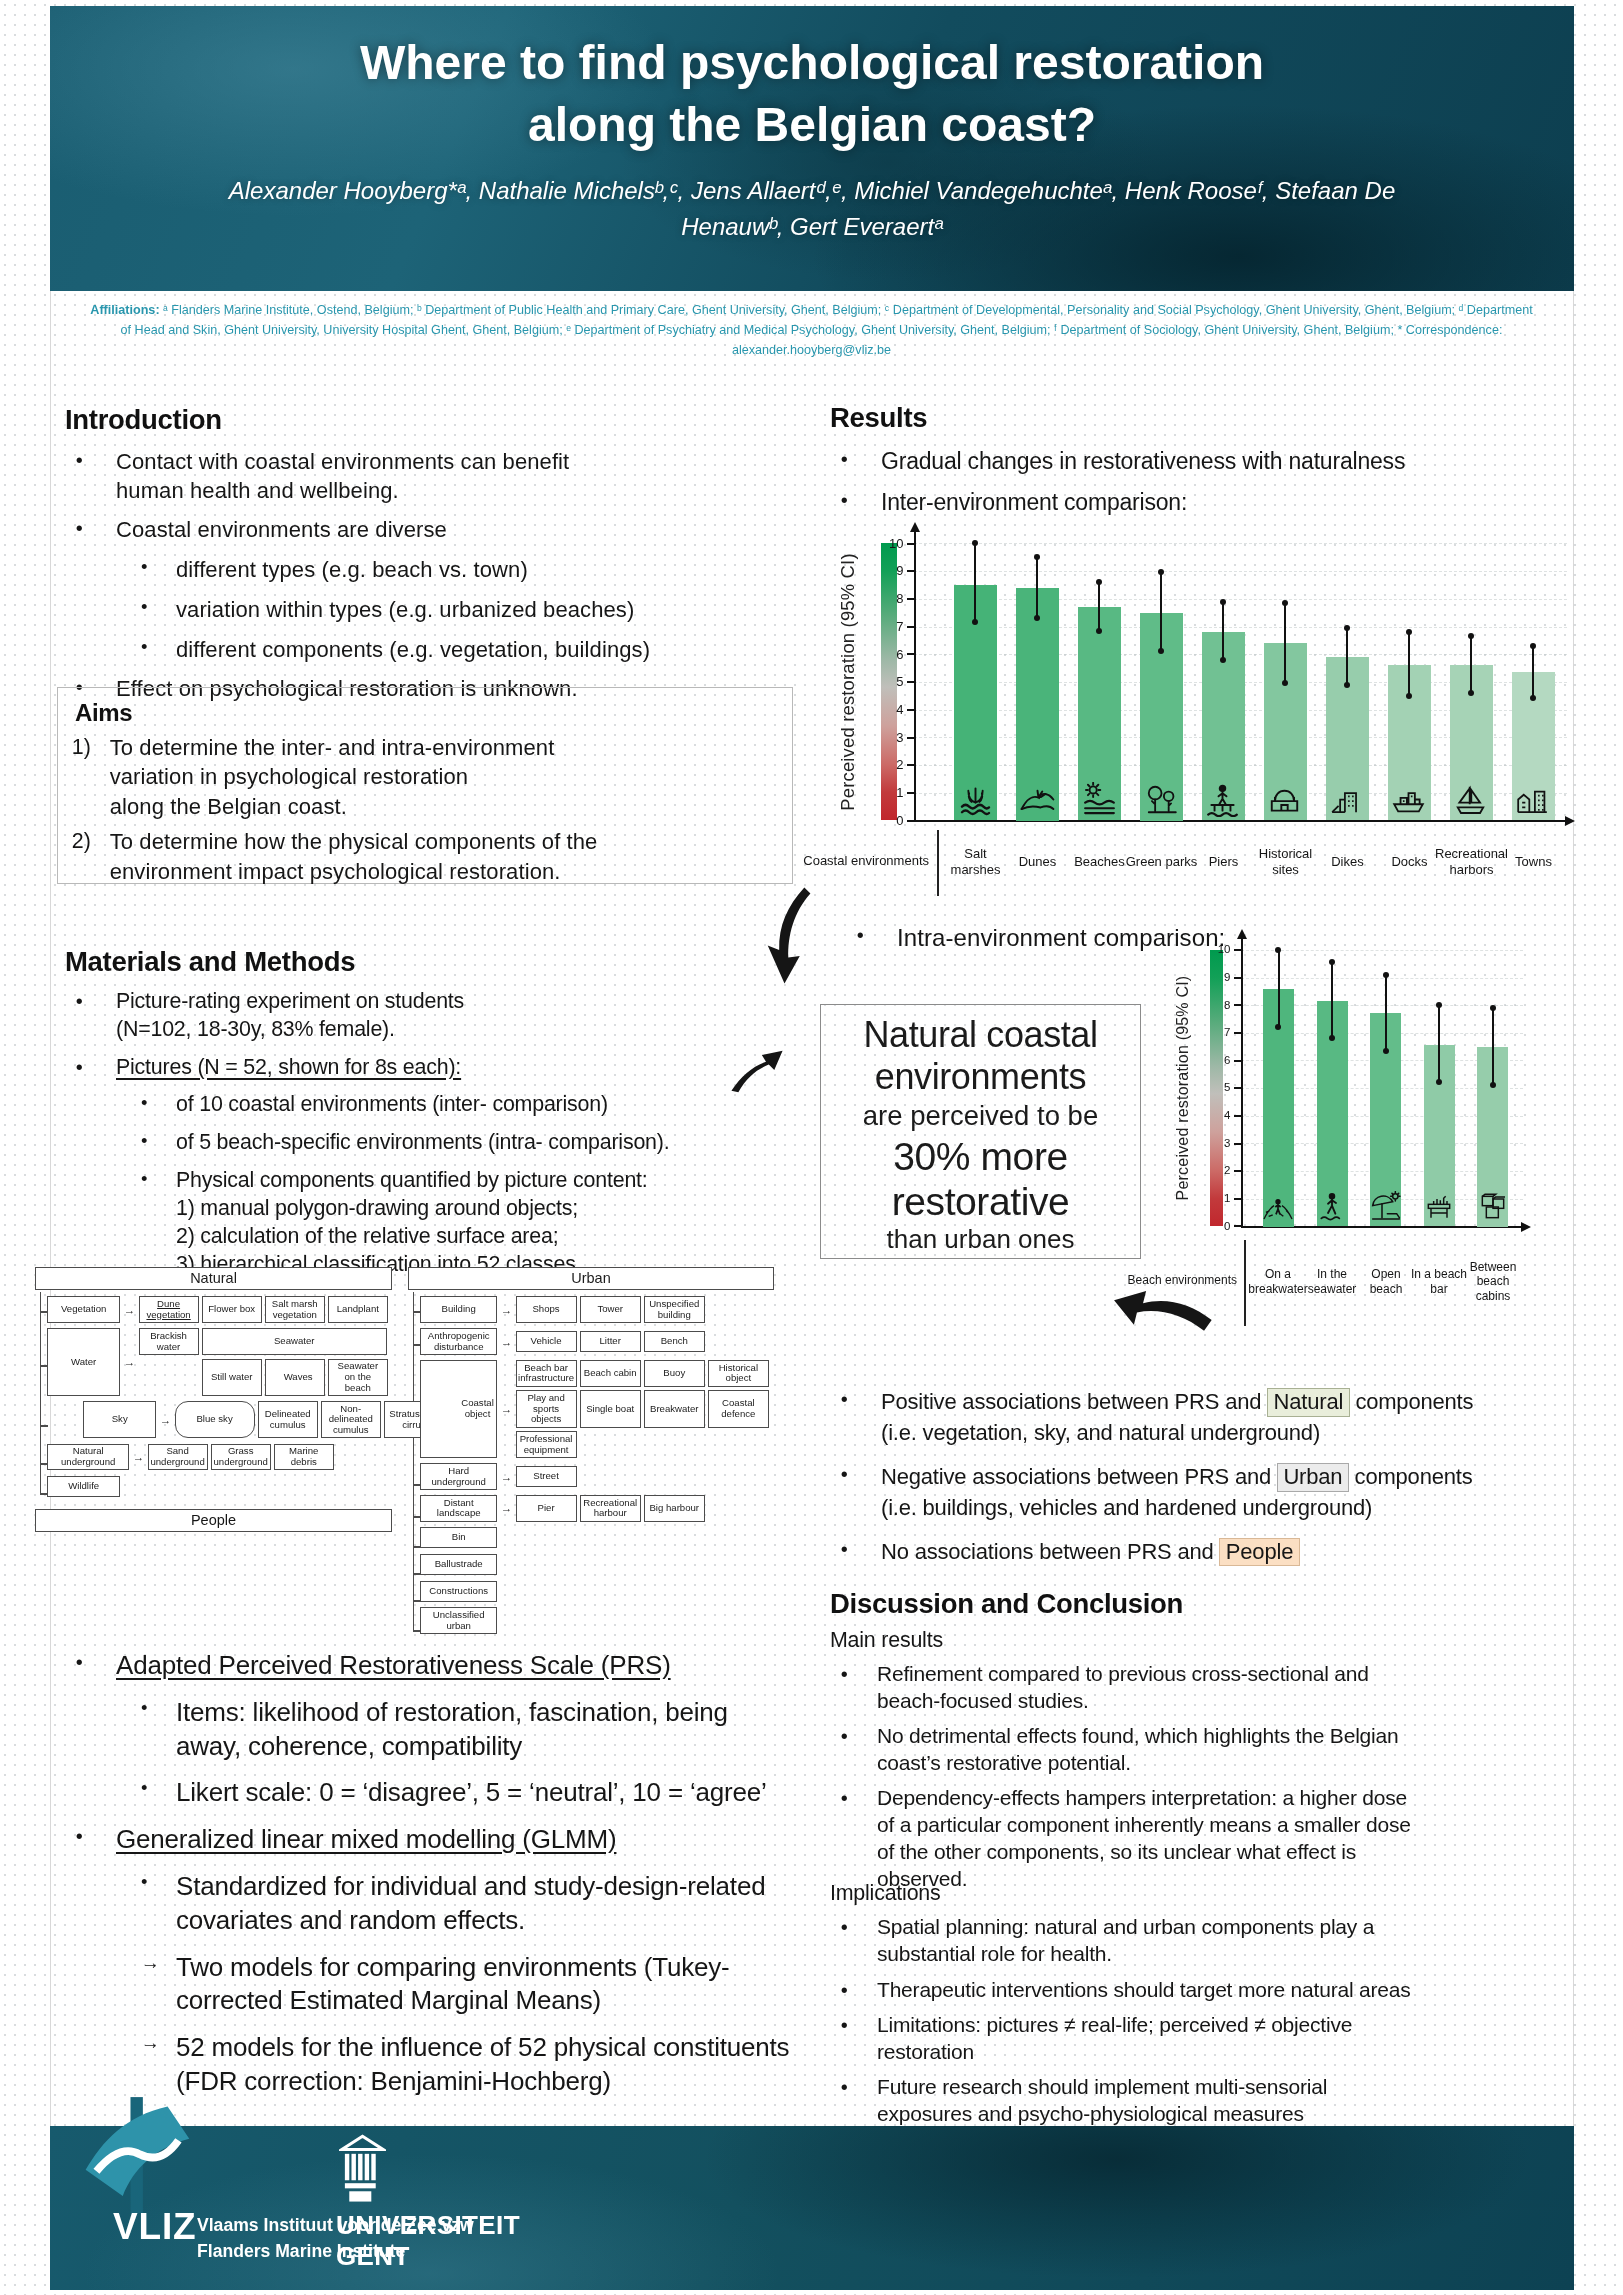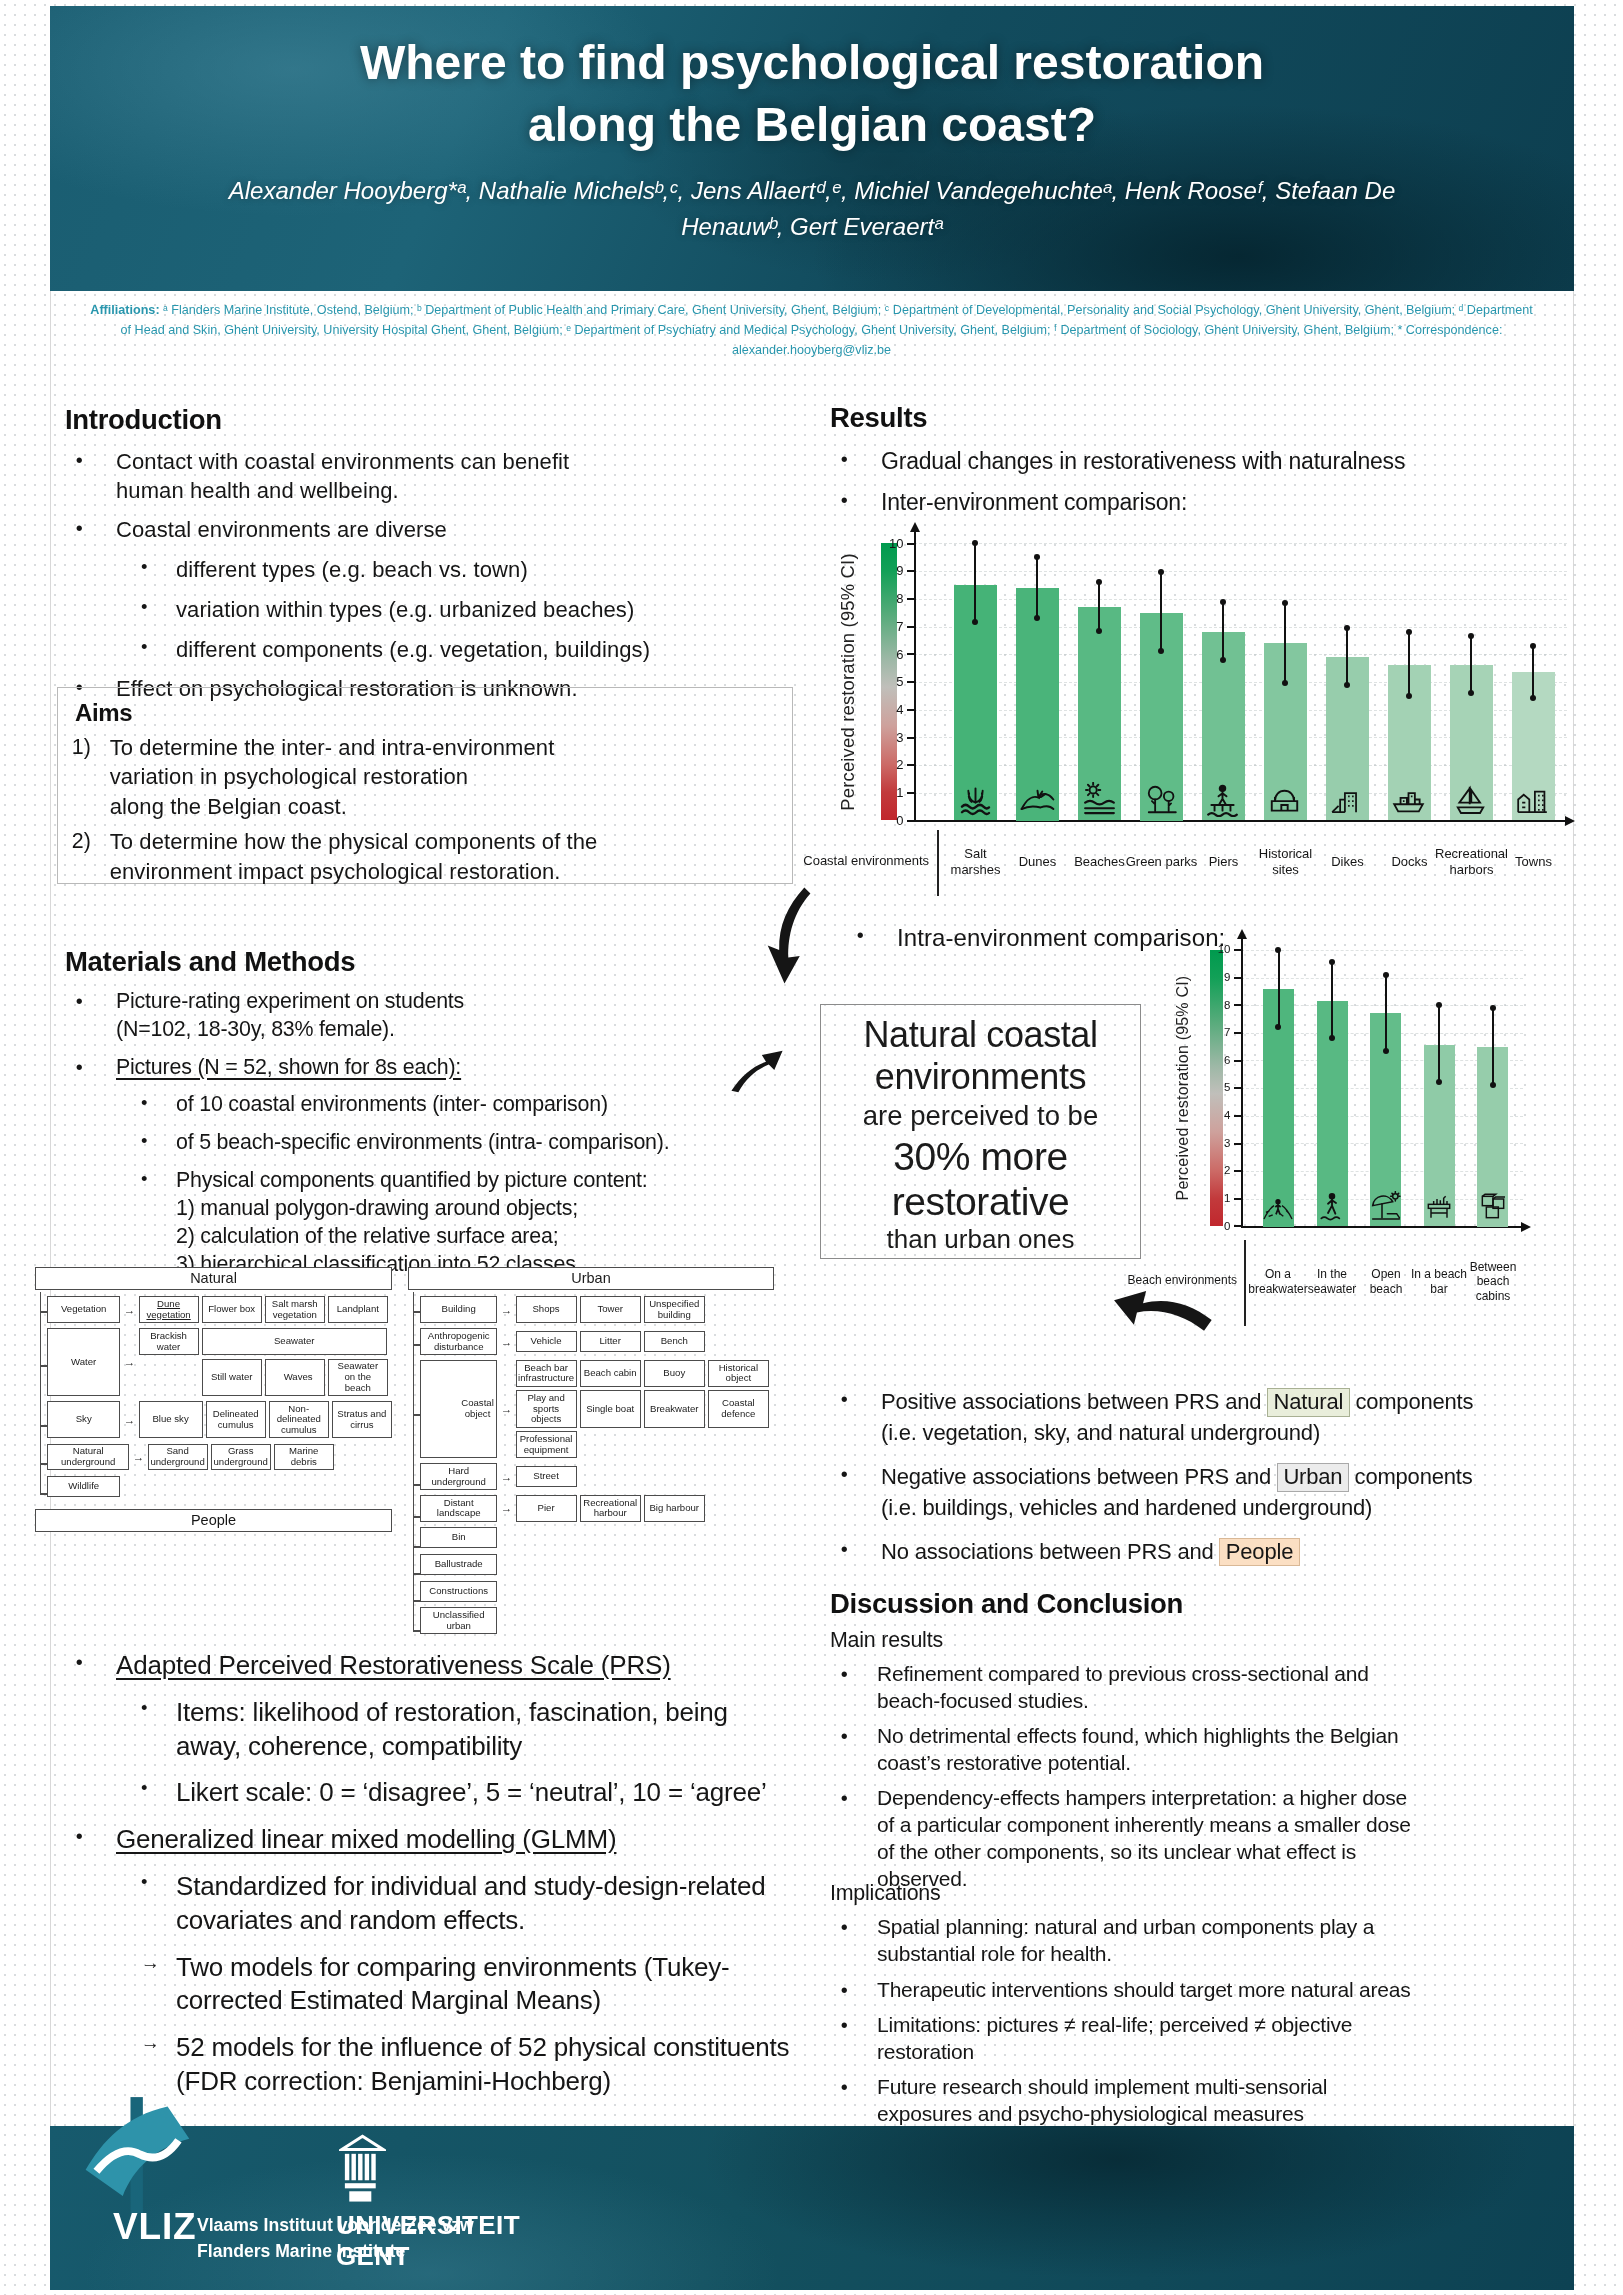--- a/index.html
+++ b/index.html
@@ -270,25 +270,25 @@
             </div>
             <div class="diag-crow">
               <div class="dbox child empty" style="width: 60px;"></div>
               <div class="dbox child" style="width: 60px;">Still water</div>
               <div class="dbox child" style="width: 60px; padding-left: 9px;">Waves</div>
               <div class="dbox child" style="width: 60px;">Seawater on the beach</div>
             </div>
           </div>
         </div>
         <div class="diag-row">
-          <div class="dbox parent" style="width: 73px;">Sky</div>
+          <div class="dbox parent" style="width: 73px; margin-left: 36px;">Sky</div>
           <div class="diag-arrow">→</div>
           <div class="diag-children">
             <div class="diag-crow">
-              <div class="dbox child" style="width: 64px;">Blue sky</div>
+              <div class="dbox child" style="width: 80px; border-radius: 13px;">Blue sky</div>
               <div class="dbox child" style="width: 60px;">Delineated cumulus</div>
               <div class="dbox child" style="width: 60px;">Non-delineated cumulus</div>
               <div class="dbox child" style="width: 60px;">Stratus and cirrus</div>
             </div>
           </div>
         </div>
         <div class="diag-row">
           <div class="dbox parent" style="width: 82px;">Natural underground</div>
           <div class="diag-arrow">→</div>
           <div class="diag-children">

